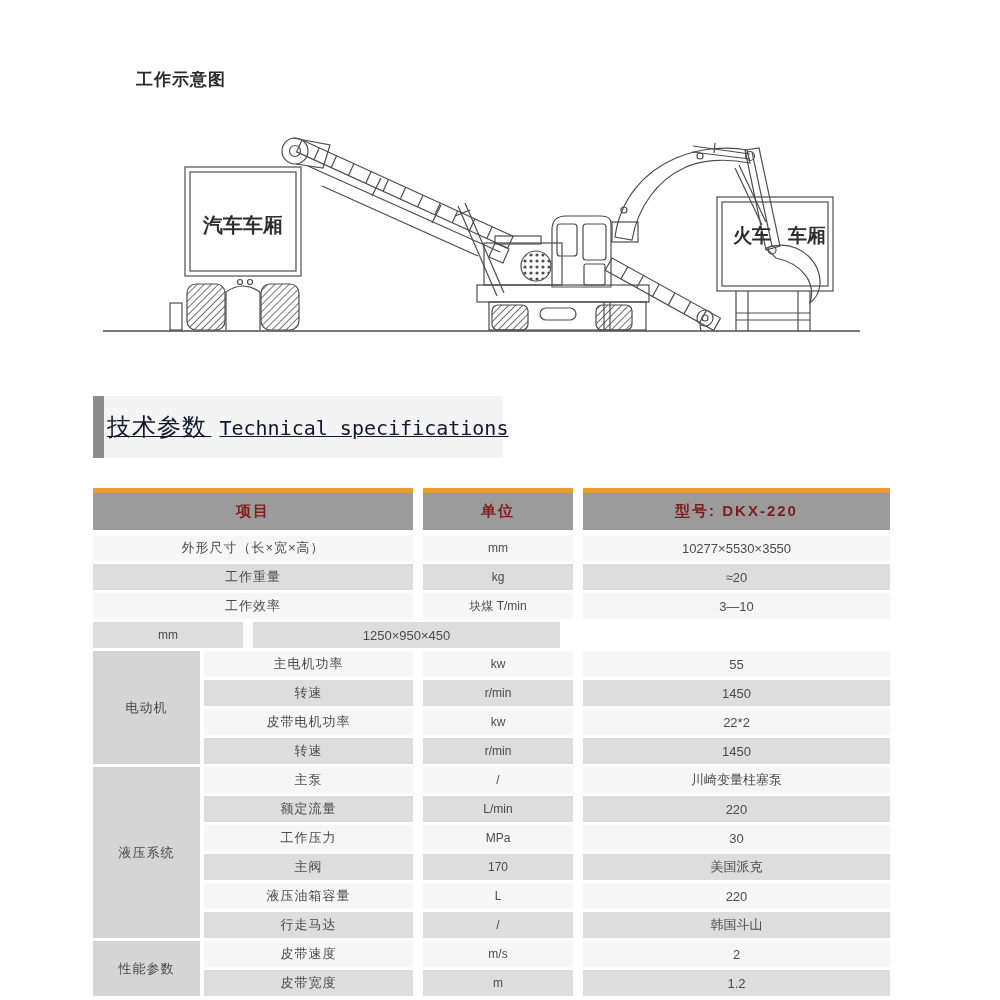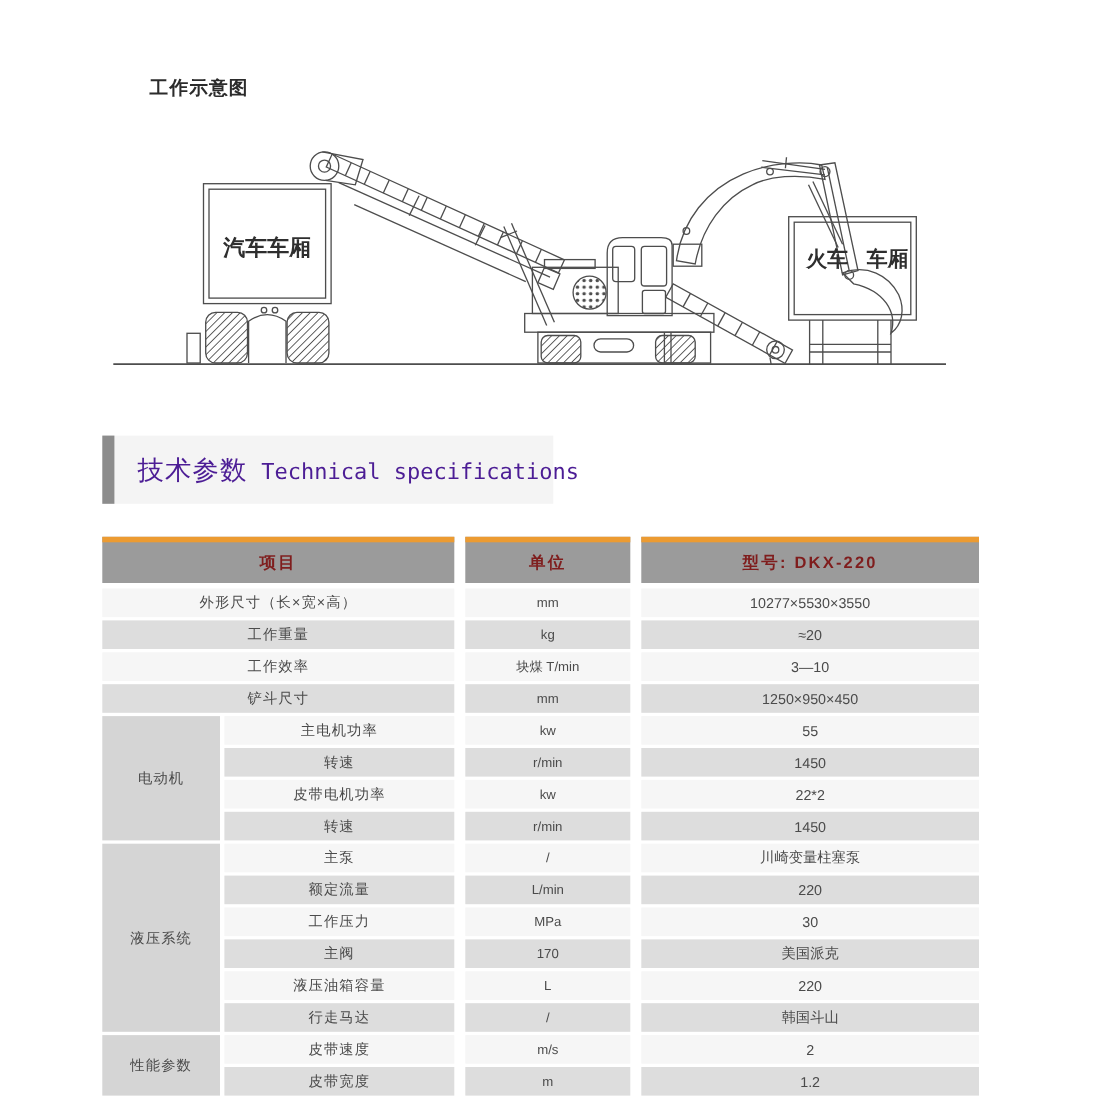--- a/index.html
+++ b/index.html
@@ -9,21 +9,21 @@
   
   .page-title{position:absolute;left:136px;top:68px;font-size:17px;font-weight:bold;color:#2b2b2b;letter-spacing:1px;}
 
   
   .diagram{position:absolute;left:90px;top:100px;}
 
   
   .section-header{position:absolute;left:93px;top:396px;width:410px;height:62px;
                   background:var(--section_bg,#f4f4f4);display:flex;align-items:center;}
   .section-header .bar{width:11px;height:62px;background:var(--bar_gray,#8c8c8c);flex:none;}
-  .section-header .txt{margin-left:21px;color:#4c1d95;white-space:nowrap;}
+  .section-header .txt{margin-left:3px;color:#0f172a;white-space:nowrap;text-decoration:underline;}
   .section-header .cn{font-size:24px;letter-spacing:1px;}
   .section-header .en{font-family:"DejaVu Sans Mono",monospace;font-size:20px;margin-left:8px;}
 
   
   .spec-table{position:absolute;left:93px;top:488px;width:797px;}
   .t-header{display:flex;}
   .h-cell{background:var(--header_gray,#9b9b9b);border-top:5px solid var(--accent_orange,#ec9b32);
           height:37px;display:flex;align-items:center;justify-content:center;
           font-weight:bold;font-size:15px;color:#7f1d1d;letter-spacing:2px;}
   .h-item{width:320px;margin-right:10px;}
@@ -191,21 +191,20 @@
               <div class="cell c-item">工作重量</div>
               <div class="cell c-unit">kg</div>
               <div class="cell c-value">≈20</div>
             </div>
             <div class="t-row light">
               <div class="cell c-item">工作效率</div>
               <div class="cell c-unit">块煤 T/min</div>
               <div class="cell c-value">3—10</div>
             </div>
             <div class="t-row dark">
-              <div class="cell c-item">铲斗尺寸</div>
               <div class="cell c-unit">mm</div>
               <div class="cell c-value">1250×950×450</div>
             </div>
           </div>
         </div>
         <div class="t-section grouped">
           <div class="group-cell">电动机</div>
           <div class="section-rows">
             <div class="t-row light">
               <div class="cell c-item">主电机功率</div>

